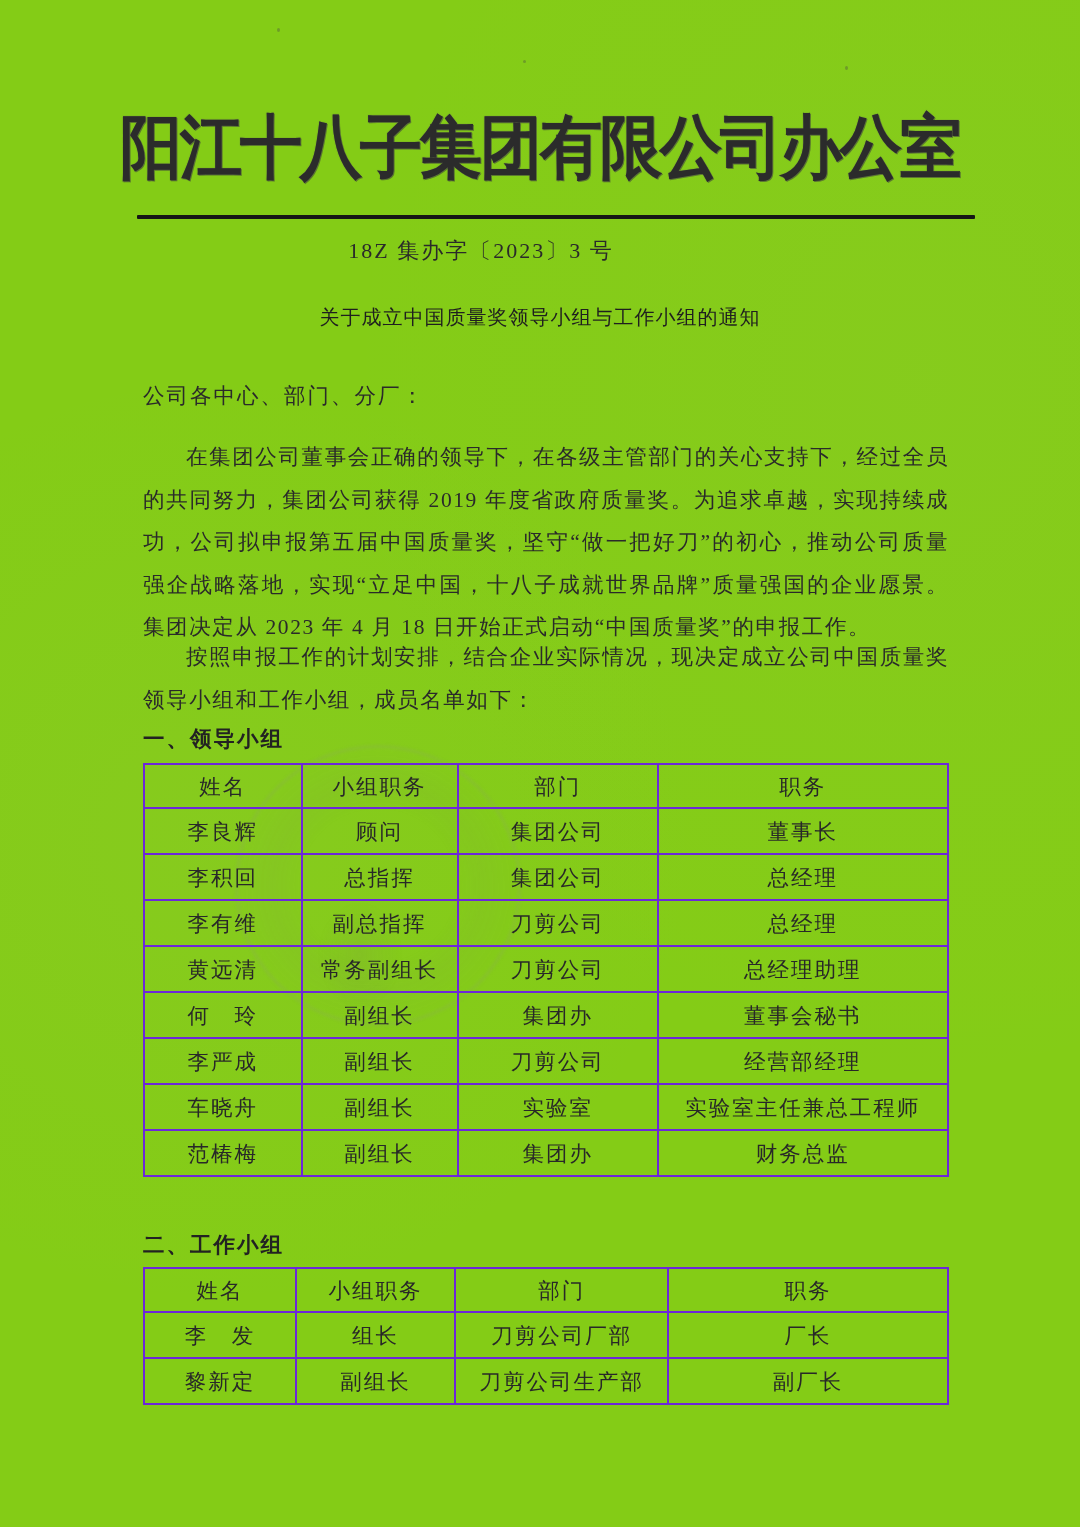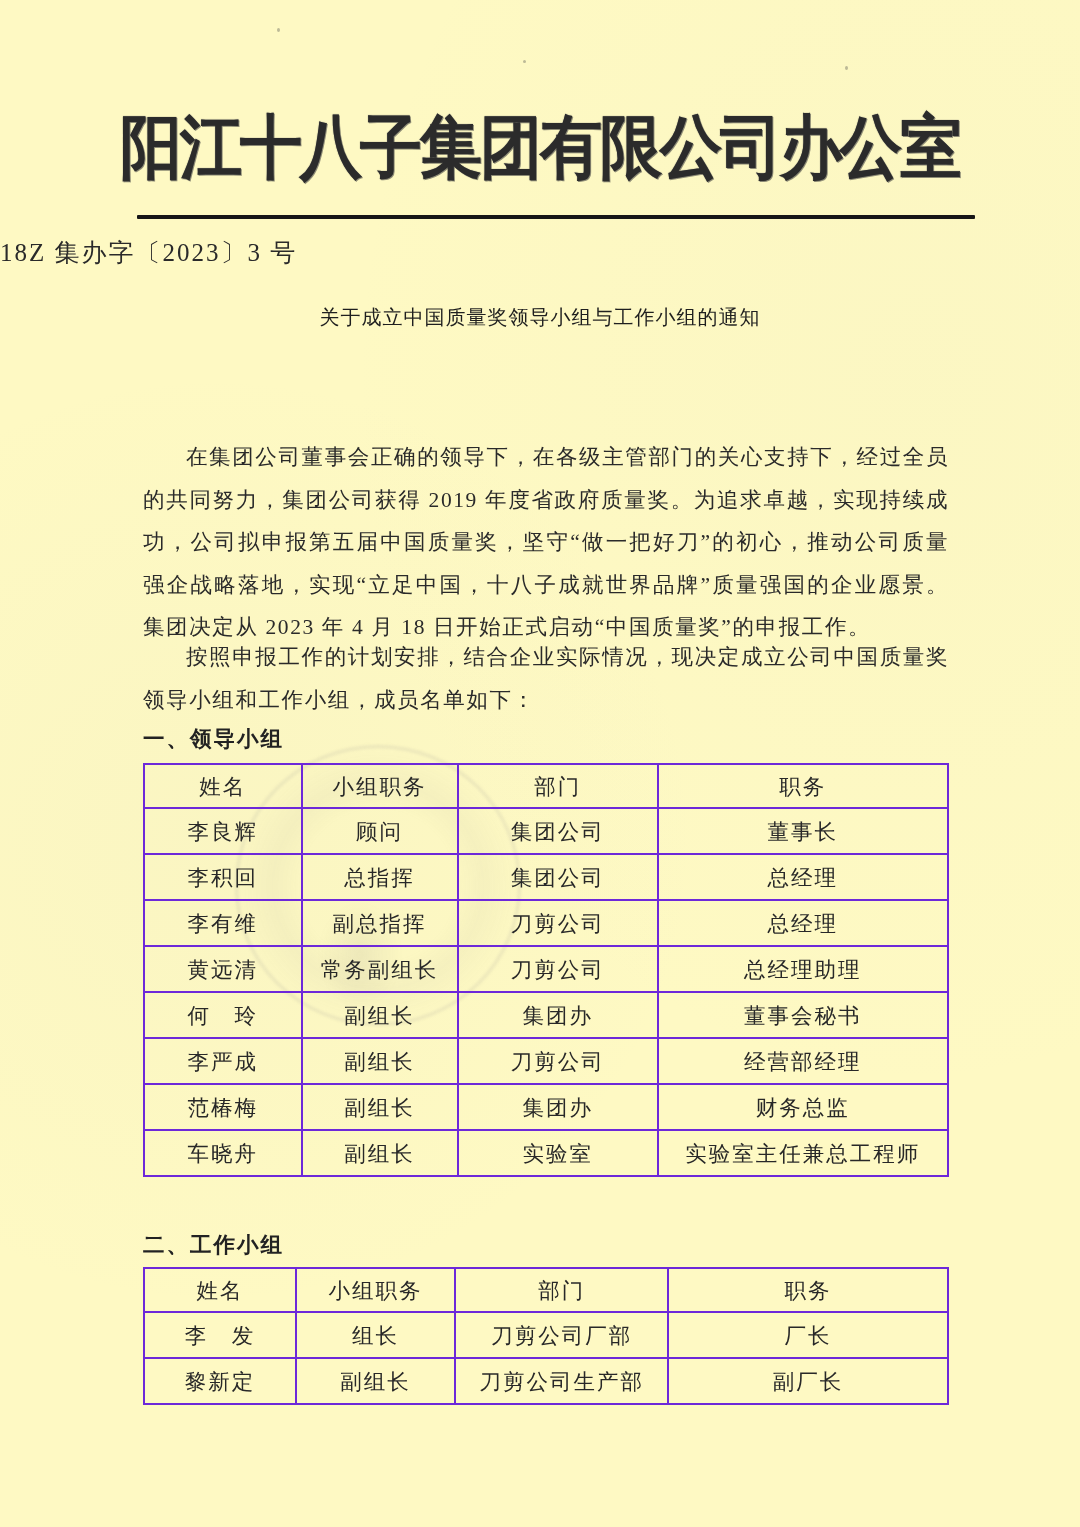--- a/index.html
+++ b/index.html
@@ -1,20 +1,20 @@
 <!DOCTYPE html>
 <html lang="zh"><head>
 <meta charset="utf-8">
 <style>
   html,body{margin:0;padding:0;background:#e9e9e7;}
   .page{
     position:relative;
     width:1080px;height:1527px;
     margin:0 auto;
-    background:#fef9c3;
+    background:#84cc16;
     overflow:hidden;
     font-family:"Liberation Serif","DejaVu Serif",serif;
     color:#242424;
   }
   
   .letterhead{
     position:absolute;top:92px;left:0;width:1080px;height:110px;
     text-align:center;
     font-size:62px;font-weight:700;
     letter-spacing:-2px;line-height:110px;
@@ -22,22 +22,22 @@
     text-shadow:0 0 1px #555, 1px 1px 0 rgba(60,60,60,.55);
     transform:scaleY(1.12);
     white-space:nowrap;
   }
   .rule{
     position:absolute;top:215px;left:137px;width:838px;height:4px;
     background:#161616;border-radius:1px;
   }
   .doc-number{
     position:absolute;top:236px;left:0;width:962px;
-    text-align:left;
-    font-size:25px;letter-spacing:2px;color:#2a2a2a;
+    text-align:center;
+    font-size:22px;letter-spacing:2px;color:#2a2a2a;
   }
   
   .doc-title{
     position:absolute;top:304px;left:0;width:1080px;
     text-align:center;
     font-size:20px;font-weight:400;letter-spacing:1px;color:#1f1f1f;
   }
   .salutation{
     position:absolute;top:381px;left:143px;width:805px;
     font-size:21.5px;letter-spacing:2px;color:#2a2a2a;
@@ -111,20 +111,21 @@
   <span class="speck speck-3"></span>
 
   <div class="letterhead">阳江十八子集团有限公司办公室</div>
 
   <div class="rule"></div>
 
   <div class="doc-number">18Z 集办字〔2023〕3 号</div>
 
   <div class="doc-title">关于成立中国质量奖领导小组与工作小组的通知</div>
 
+  <div class="salutation">公司各中心、部门、分厂：</div>
 
   <div class="body-para para-1">在集团公司董事会正确的领导下，在各级主管部门的关心支持下，经过全员的共同努力，集团公司获得 2019 年度省政府质量奖。为追求卓越，实现持续成功，公司拟申报第五届中国质量奖，坚守“做一把好刀”的初心，推动公司质量强企战略落地，实现“立足中国，十八子成就世界品牌”质量强国的企业愿景。集团决定从 2023 年 4 月 18 日开始正式启动“中国质量奖”的申报工作。</div>
 
   <div class="body-para para-2">按照申报工作的计划安排，结合企业实际情况，现决定成立公司中国质量奖领导小组和工作小组，成员名单如下：</div>
 
   <div class="section-heading heading-1">一、领导小组</div>
 
   <div class="stamp-smudge"></div>
   <div class="smudge-2"></div>
 
@@ -174,30 +175,30 @@
           <td>集团办</td>
           <td>董事会秘书</td>
         </tr>
         <tr>
           <td>李严成</td>
           <td>副组长</td>
           <td>刀剪公司</td>
           <td>经营部经理</td>
         </tr>
         <tr>
+          <td>车晓舟</td>
+          <td>副组长</td>
+          <td>实验室</td>
+          <td>实验室主任兼总工程师</td>
+        </tr>
+        <tr>
           <td>范椿梅</td>
           <td>副组长</td>
           <td>集团办</td>
           <td>财务总监</td>
-        </tr>
-        <tr>
-          <td>车晓舟</td>
-          <td>副组长</td>
-          <td>实验室</td>
-          <td>实验室主任兼总工程师</td>
         </tr>
       </tbody>
     </table>
 
   <div class="section-heading heading-2">二、工作小组</div>
 
   <table class="doc-table" id="table2">
     <colgroup>
         <col class="c1">
         <col class="c2">

